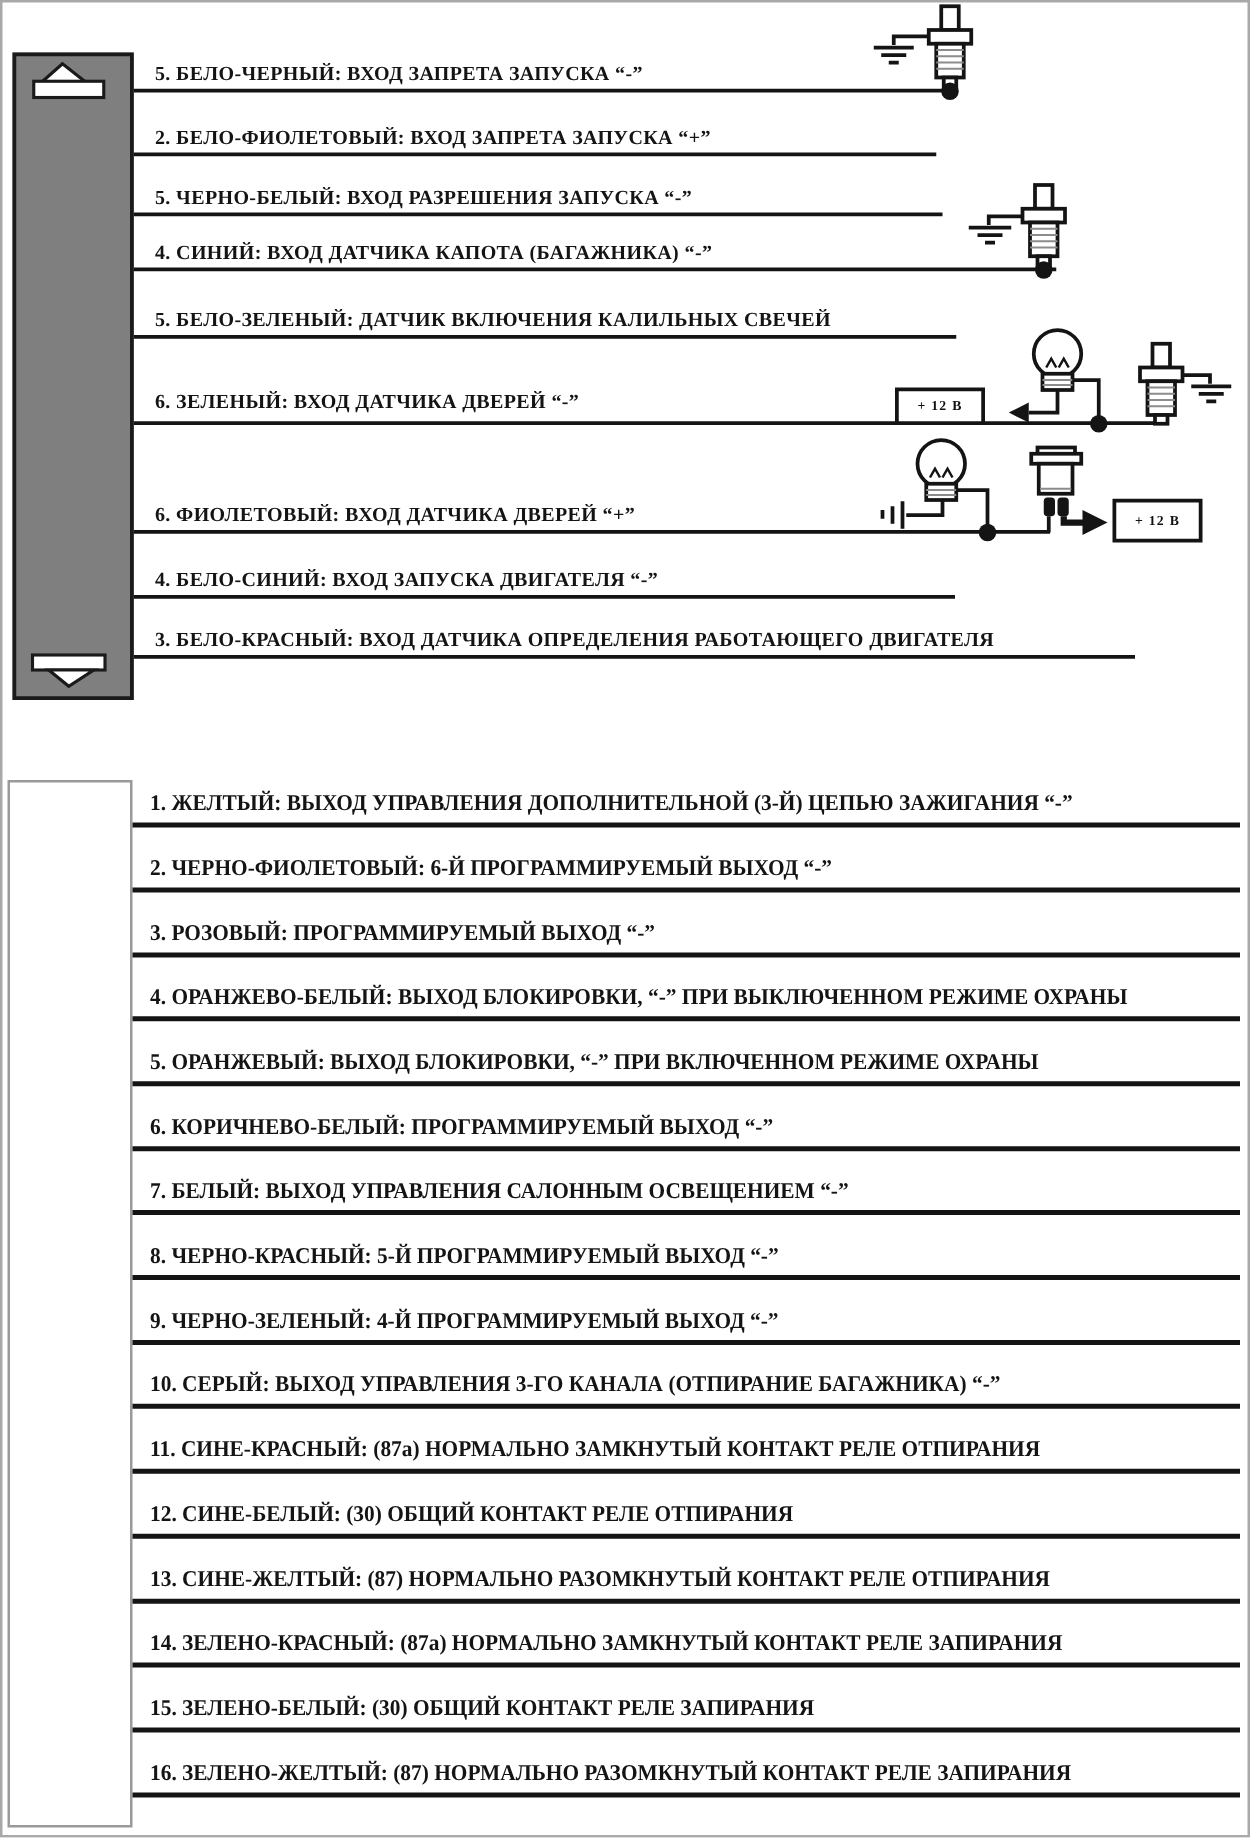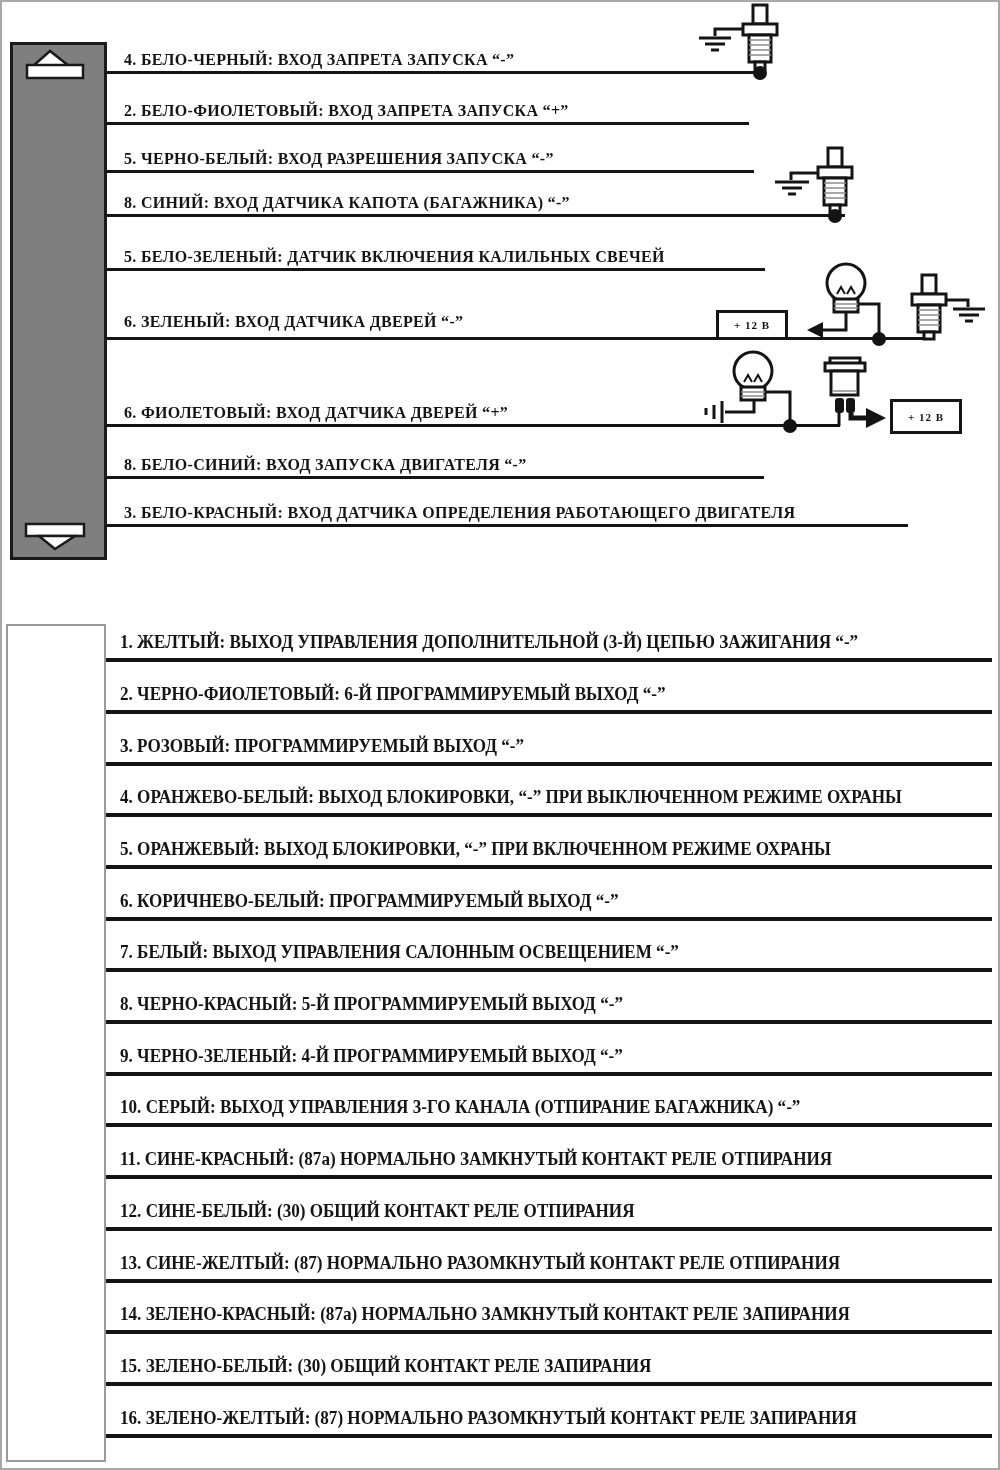--- a/index.html
+++ b/index.html
@@ -56,28 +56,28 @@
   <div class="rule" style="left:105px;top:69px;width:658px;"></div>
   <div class="rule" style="left:105px;top:120px;width:642px;"></div>
   <div class="rule" style="left:105px;top:168px;width:647px;"></div>
   <div class="rule" style="left:105px;top:212px;width:738px;"></div>
   <div class="rule" style="left:105px;top:266px;width:658px;"></div>
   <div class="rule" style="left:105px;top:335px;width:822px;"></div>
   <div class="rule" style="left:105px;top:422px;width:733px;"></div>
   <div class="rule" style="left:105px;top:474px;width:657px;"></div>
   <div class="rule" style="left:105px;top:522px;width:801px;"></div>
 
-  <div class="lbl top-lbl" style="left:122px;top:48px;">4. БЕЛО-ЧЕРНЫЙ: ВХОД ЗАПРЕТА ЗАПУСКА “-”</div>
+  <div class="lbl top-lbl" style="left:122px;top:48px;">5. БЕЛО-ЧЕРНЫЙ: ВХОД ЗАПРЕТА ЗАПУСКА “-”</div>
   <div class="lbl top-lbl" style="left:122px;top:99px;">2. БЕЛО-ФИОЛЕТОВЫЙ: ВХОД ЗАПРЕТА ЗАПУСКА “+”</div>
   <div class="lbl top-lbl" style="left:122px;top:147px;">5. ЧЕРНО-БЕЛЫЙ: ВХОД РАЗРЕШЕНИЯ ЗАПУСКА “-”</div>
-  <div class="lbl top-lbl" style="left:122px;top:191px;">8. СИНИЙ: ВХОД ДАТЧИКА КАПОТА (БАГАЖНИКА) “-”</div>
+  <div class="lbl top-lbl" style="left:122px;top:191px;">4. СИНИЙ: ВХОД ДАТЧИКА КАПОТА (БАГАЖНИКА) “-”</div>
   <div class="lbl top-lbl" style="left:122px;top:245px;">5. БЕЛО-ЗЕЛЕНЫЙ: ДАТЧИК ВКЛЮЧЕНИЯ КАЛИЛЬНЫХ СВЕЧЕЙ</div>
   <div class="lbl top-lbl" style="left:122px;top:310px;">6. ЗЕЛЕНЫЙ: ВХОД ДАТЧИКА ДВЕРЕЙ “-”</div>
   <div class="lbl top-lbl" style="left:122px;top:401px;">6. ФИОЛЕТОВЫЙ: ВХОД ДАТЧИКА ДВЕРЕЙ “+”</div>
-  <div class="lbl top-lbl" style="left:122px;top:453px;">8. БЕЛО-СИНИЙ: ВХОД ЗАПУСКА ДВИГАТЕЛЯ “-”</div>
+  <div class="lbl top-lbl" style="left:122px;top:453px;">4. БЕЛО-СИНИЙ: ВХОД ЗАПУСКА ДВИГАТЕЛЯ “-”</div>
   <div class="lbl top-lbl" style="left:122px;top:501px;">3. БЕЛО-КРАСНЫЙ: ВХОД ДАТЧИКА ОПРЕДЕЛЕНИЯ РАБОТАЮЩЕГО ДВИГАТЕЛЯ</div>
 
   <svg class="schematic" width="1000" height="600" viewBox="0 0 1000 600">
     <defs>
       <g id="psw">
         <rect class="sym" x="-7" y="-68" width="14" height="19"></rect>
         <rect class="sym" x="-17" y="-49" width="34" height="11"></rect>
         <rect class="sym" x="-11" y="-38" width="22" height="27"></rect>
         <path class="hatch" d="M-11,-33 H11 M-11,-28 H11 M-11,-23 H11 M-11,-18 H11"></path>
         <rect class="sym" x="-5" y="-11" width="10" height="7"></rect>

